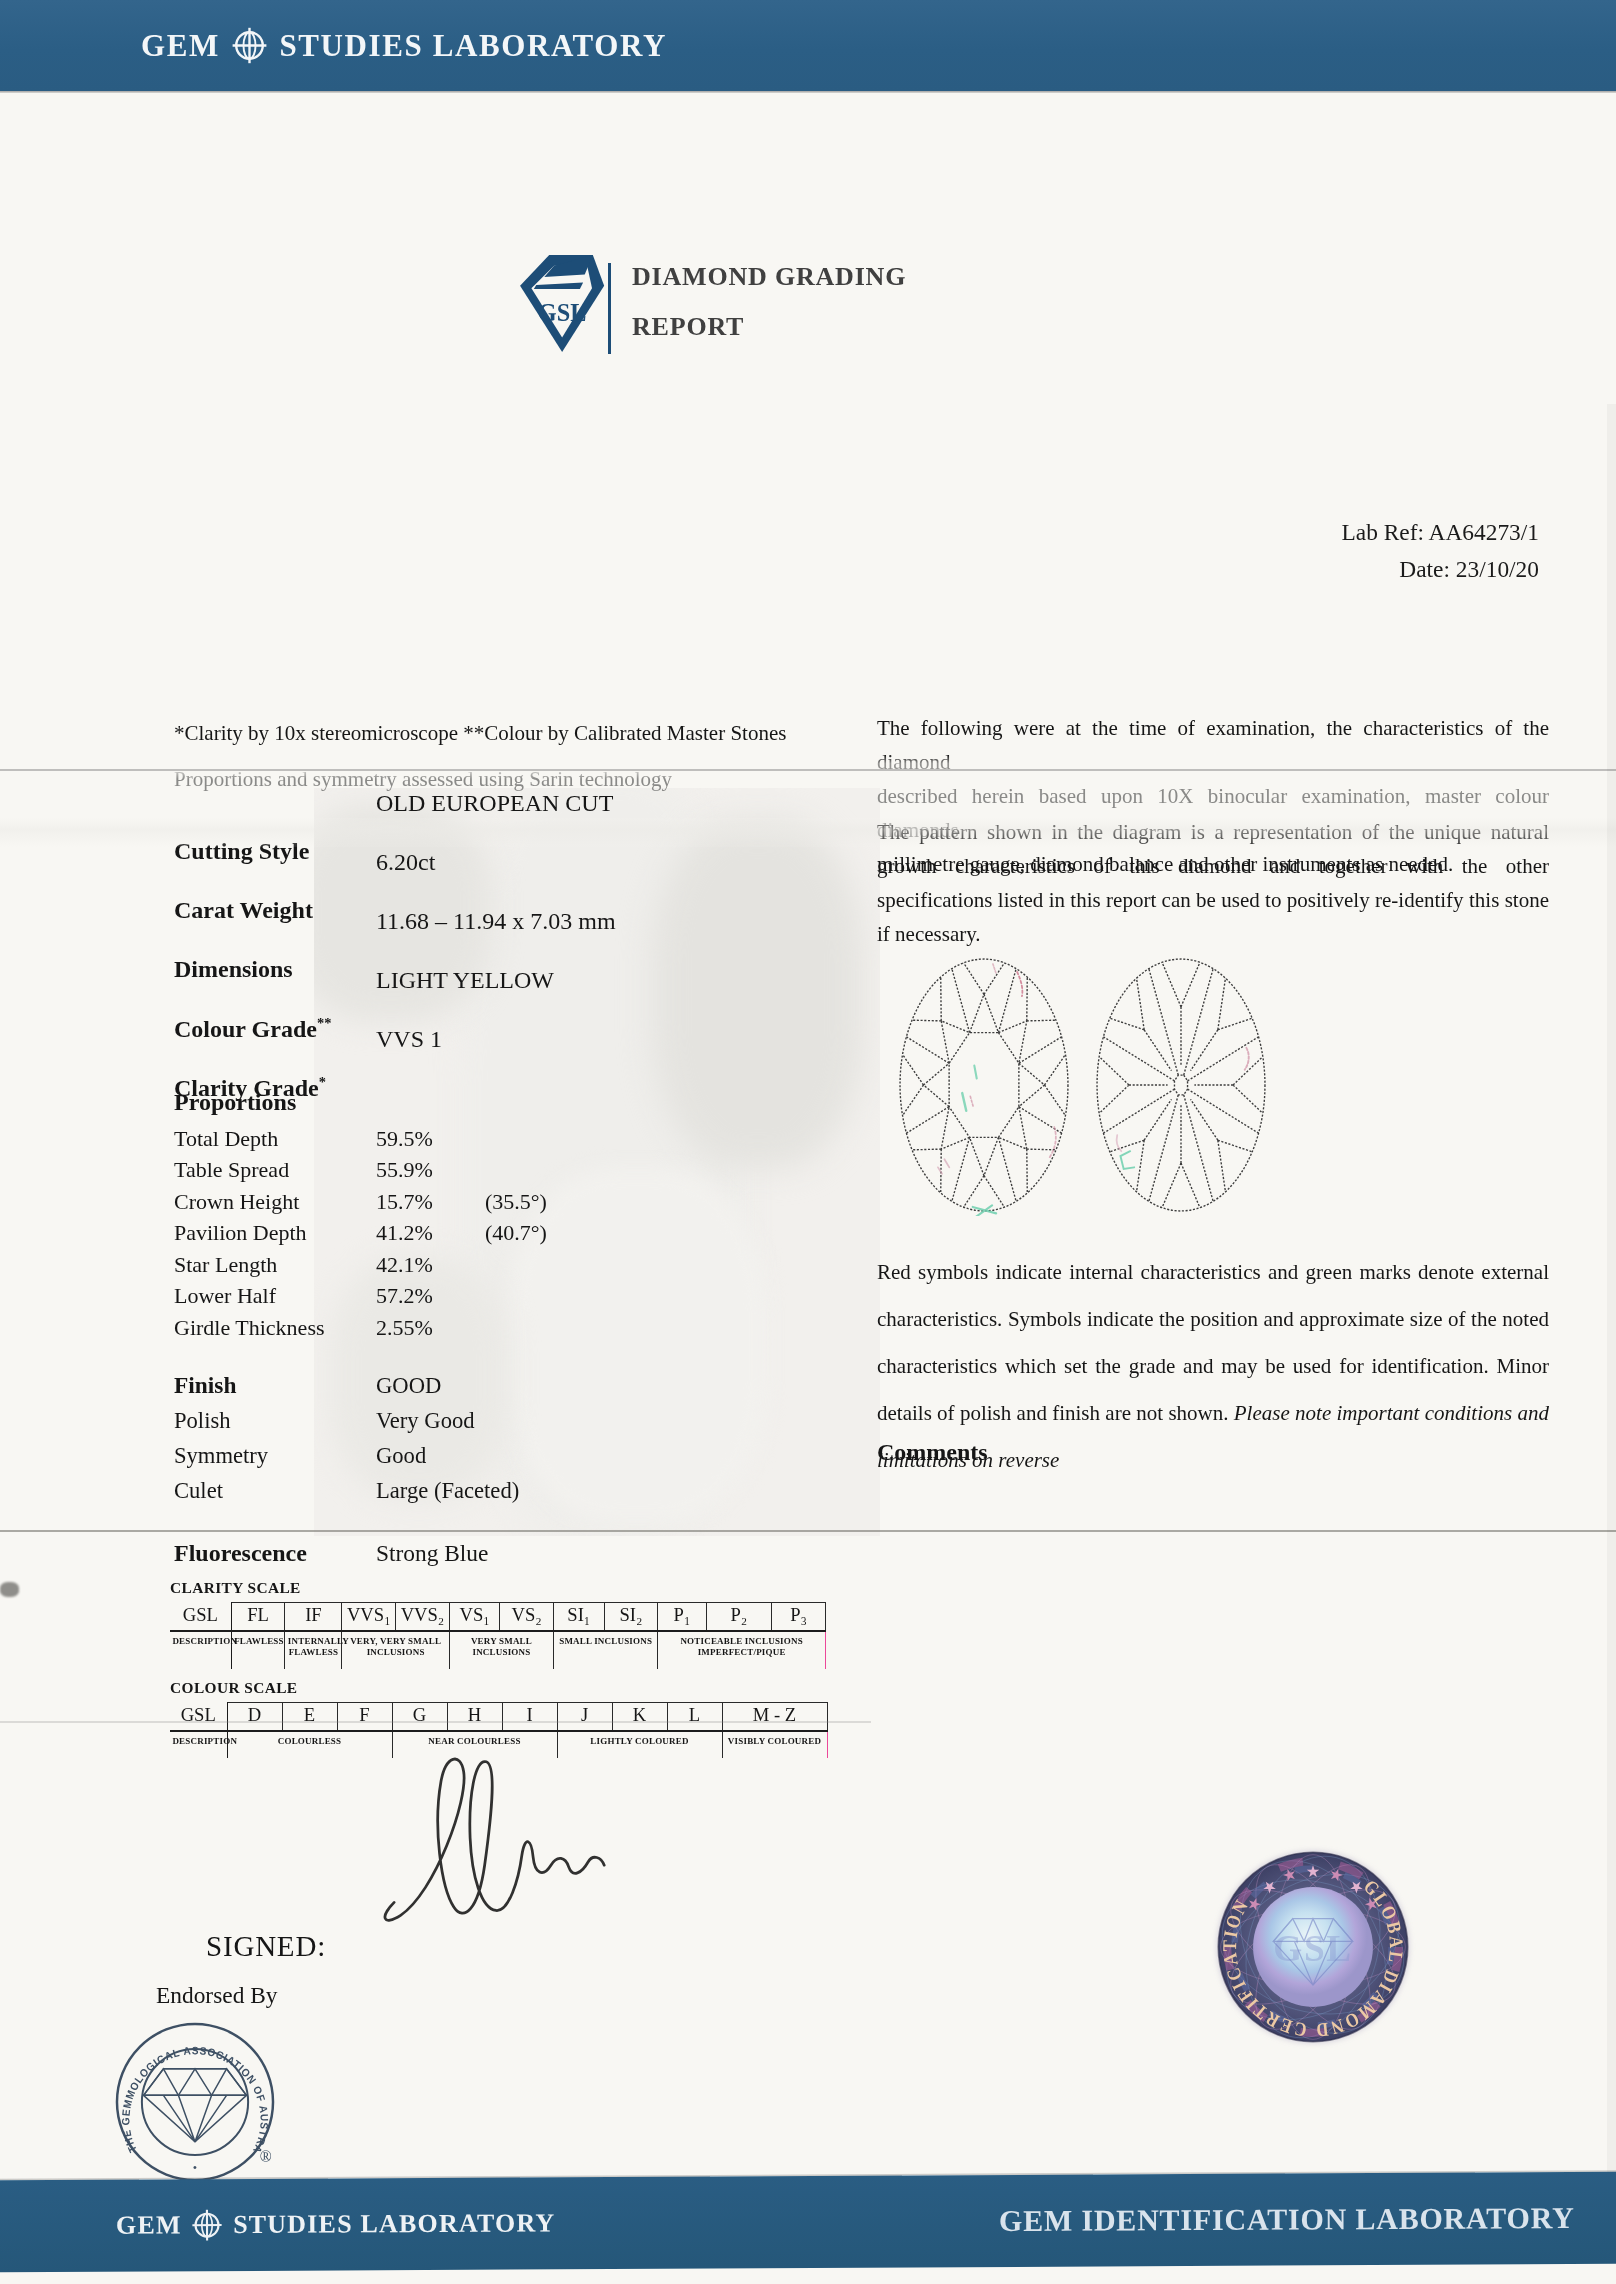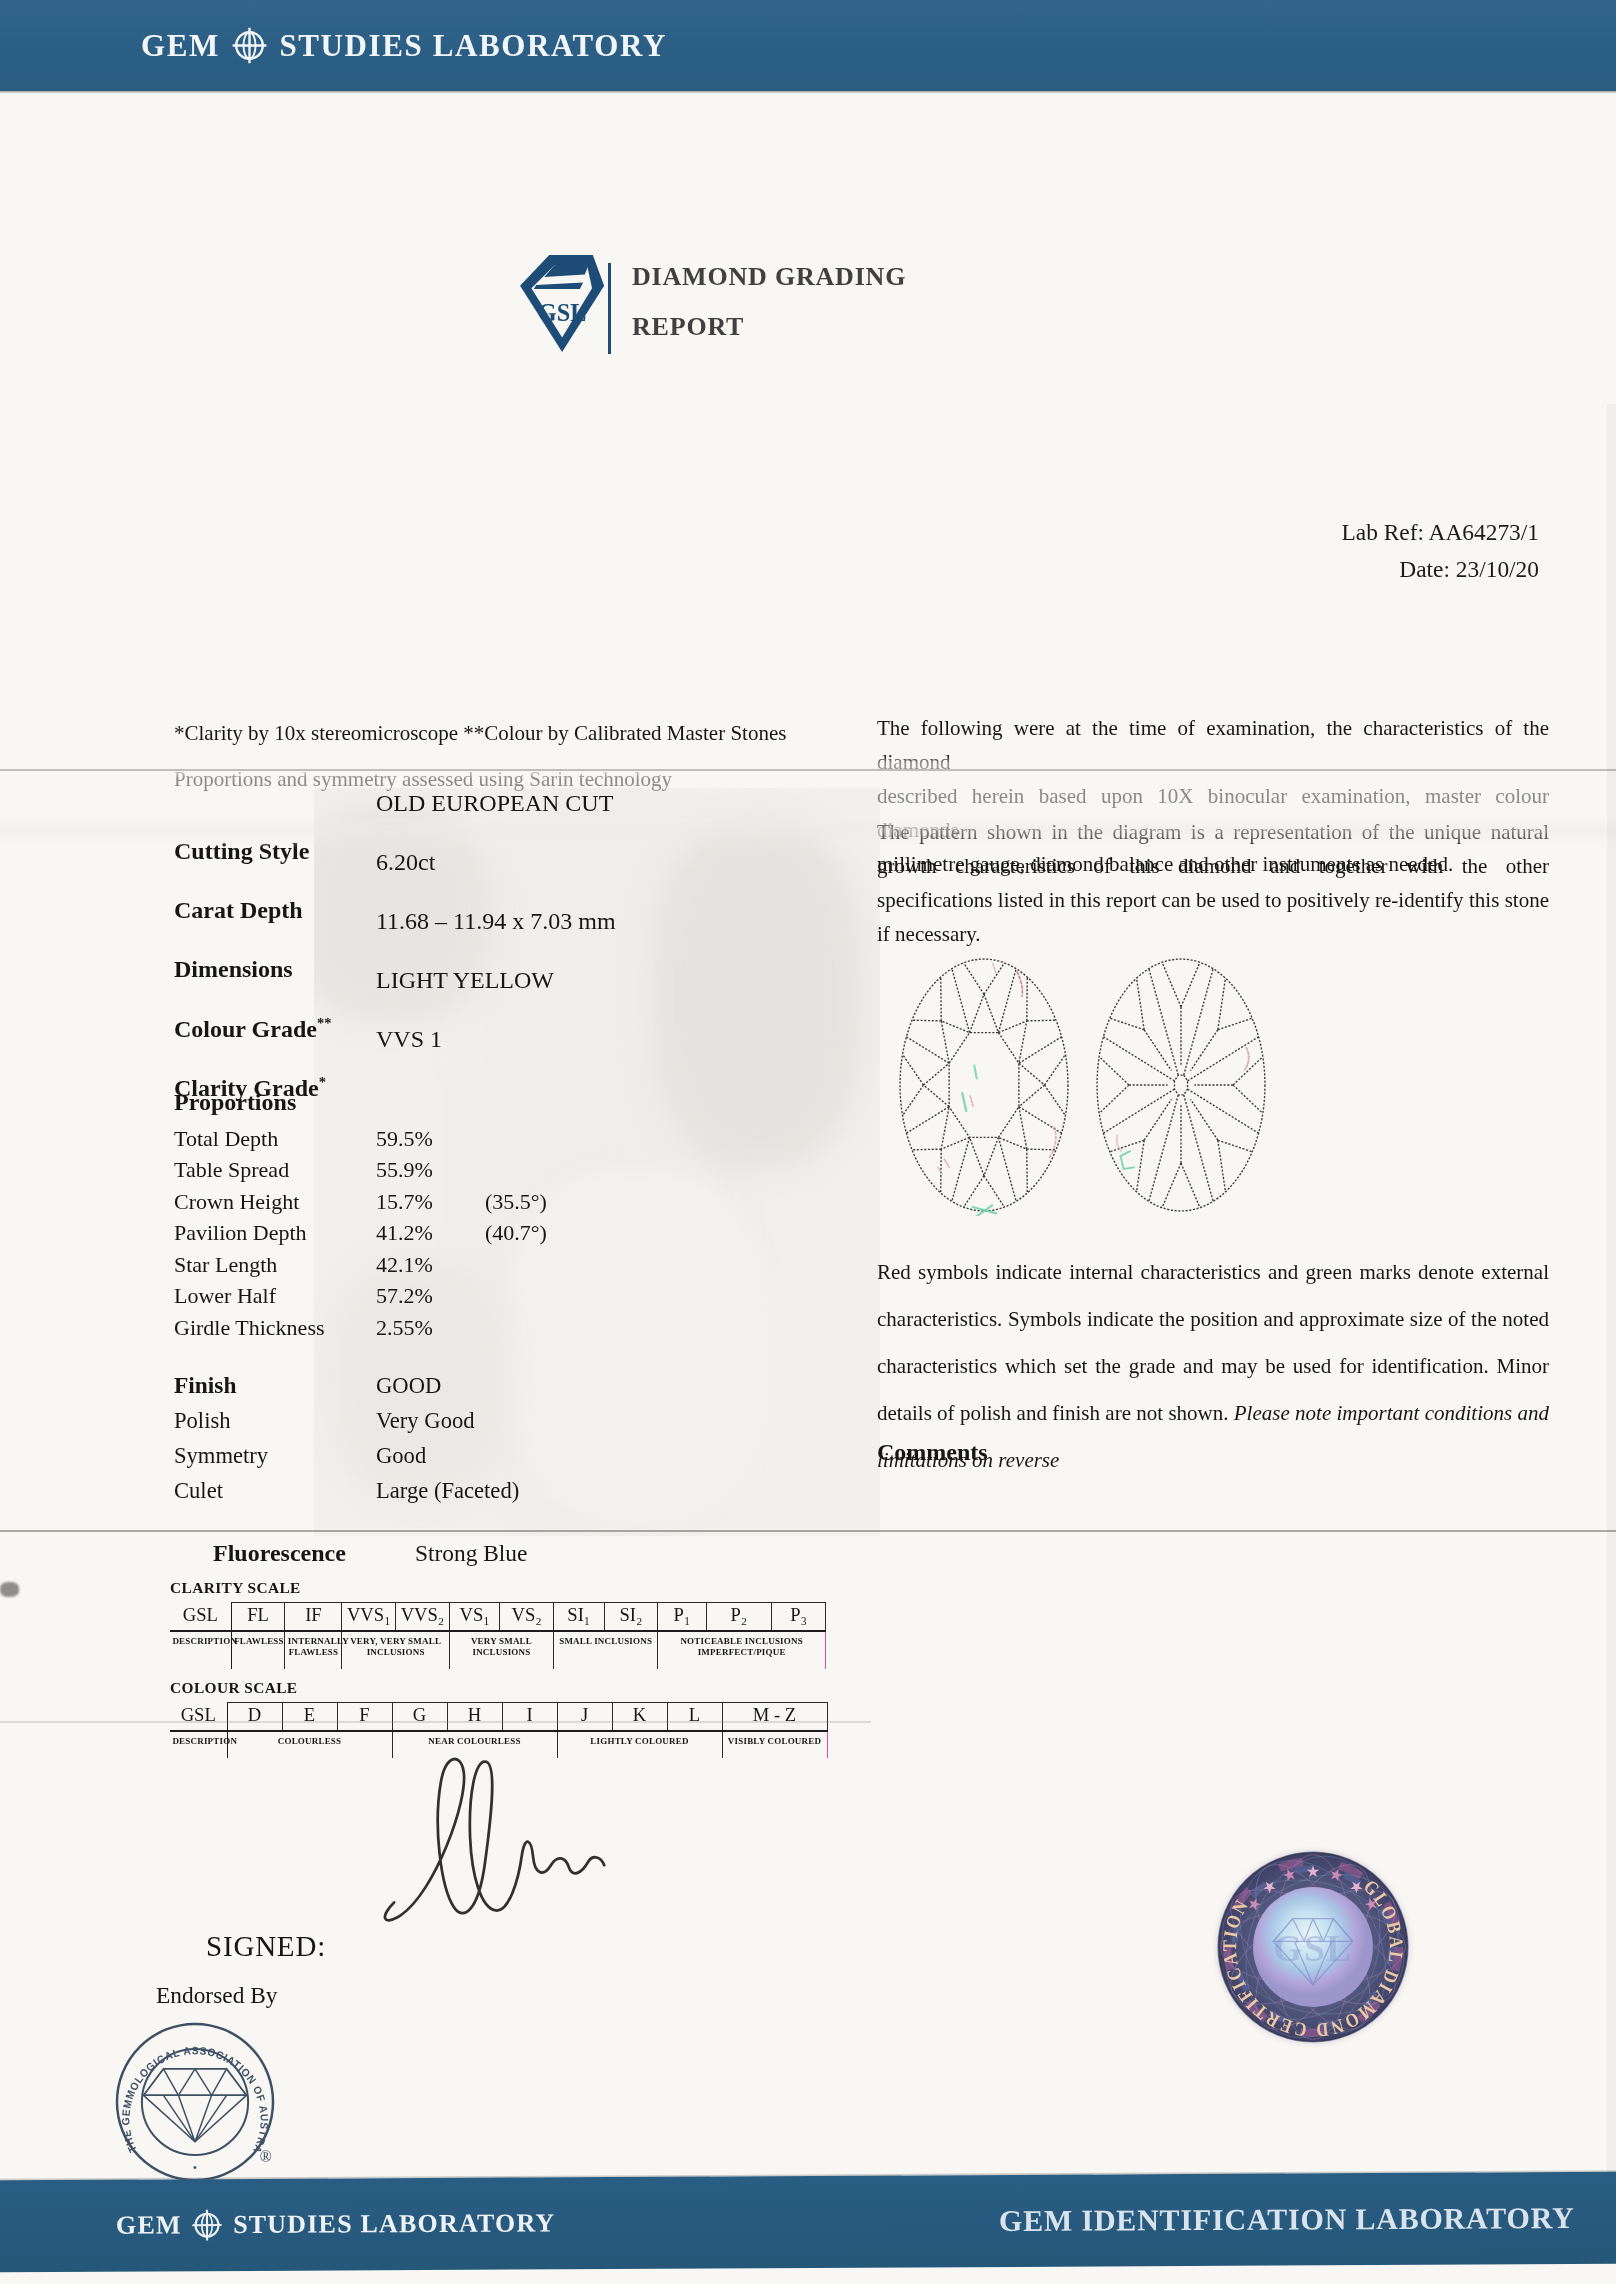--- a/index.html
+++ b/index.html
@@ -46,21 +46,21 @@
 
   .props{position:absolute;left:174px;top:1089px;width:679px;}
   .props .sect-title{font-weight:bold;font-size:24px;margin-bottom:6.5px;}
   .prop-row{display:grid;grid-template-columns:202px 109px auto;font-size:22px;line-height:31.5px;}
 
   .finish{position:absolute;left:174px;top:1368px;width:679px;}
   .finish .frow{display:grid;grid-template-columns:202px auto;font-size:22.6px;line-height:35px;}
   .finish .frow.first .flbl{font-weight:bold;font-size:23.4px;}
 
   .fluor-rule{position:absolute;left:0;top:1530px;width:1616px;height:1.6px;background:rgba(118,116,110,.6);}
-  .fluor{position:absolute;left:174px;top:1540px;display:grid;grid-template-columns:202px auto;width:679px;margin-left:39px;}
+  .fluor{position:absolute;left:174px;top:1540px;display:grid;grid-template-columns:202px auto;width:679px;}
   .fluor .flbl{font-weight:bold;font-size:24px;}
   .fluor .fval{font-size:23.4px;}
 
   
   .scale-block{position:absolute;left:170px;width:663px;}
   .sb1{top:1579px;} .sb2{top:1679px;}
   .scale-title{font-weight:bold;font-size:15.4px;letter-spacing:0.4px;}
   table.scale{width:656px;border-collapse:collapse;table-layout:fixed;margin-top:4.8px;}
   table.scale td{text-align:center;padding:0;}
   tr.grades td{font-size:18.6px;padding:1.6px 0 4px 0;border-bottom:2.4px solid #1c1c1c;}
@@ -159,21 +159,21 @@
     <div data-interactable="false">*Clarity by 10x stereomicroscope **Colour by Calibrated Master Stones</div>
     <div class="faded" data-interactable="false">Proportions and symmetry assessed using Sarin technology</div>
   </div>
 
   <div class="specs" data-interactable="false">
     <div class="spec-row" data-interactable="false">
       <span class="lbl"><span data-interactable="false">Cutting Style</span></span>
       <span class="val" data-interactable="false">OLD EUROPEAN CUT</span>
     </div>
     <div class="spec-row" data-interactable="false">
-      <span class="lbl"><span data-interactable="false">Carat Depth</span></span>
+      <span class="lbl"><span data-interactable="false">Carat Weight</span></span>
       <span class="val" data-interactable="false">6.20ct</span>
     </div>
     <div class="spec-row" data-interactable="false">
       <span class="lbl"><span data-interactable="false">Dimensions</span></span>
       <span class="val" data-interactable="false">11.68 – 11.94 x 7.03 mm</span>
     </div>
     <div class="spec-row" data-interactable="false">
       <span class="lbl"><span data-interactable="false">Colour Grade</span><sup data-interactable="false">**</sup></span>
       <span class="val" data-interactable="false">LIGHT YELLOW</span>
     </div>

